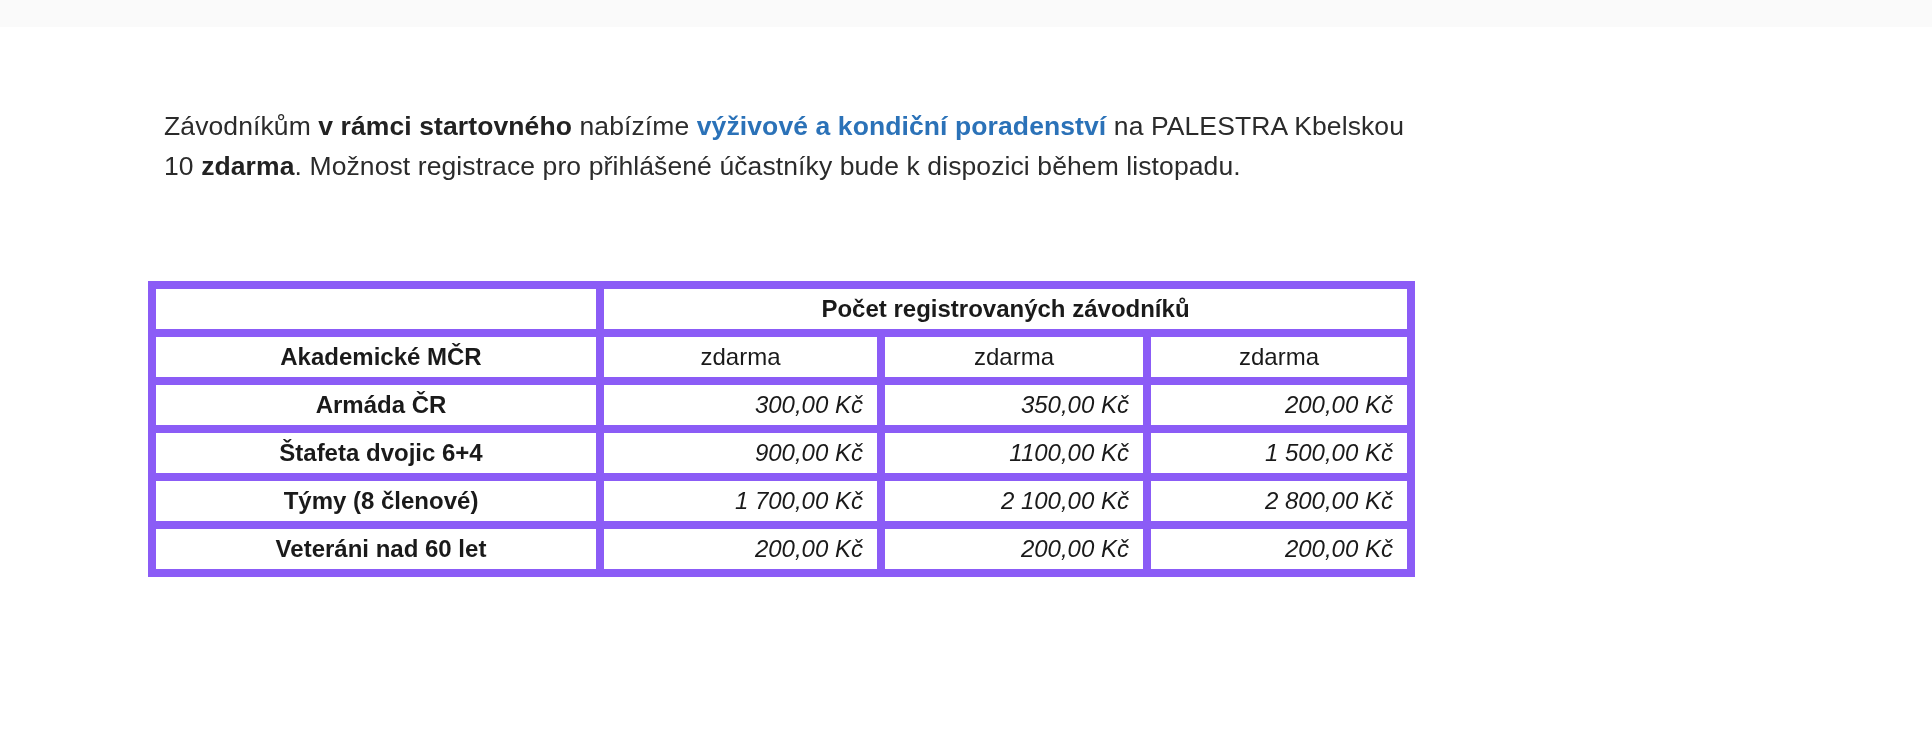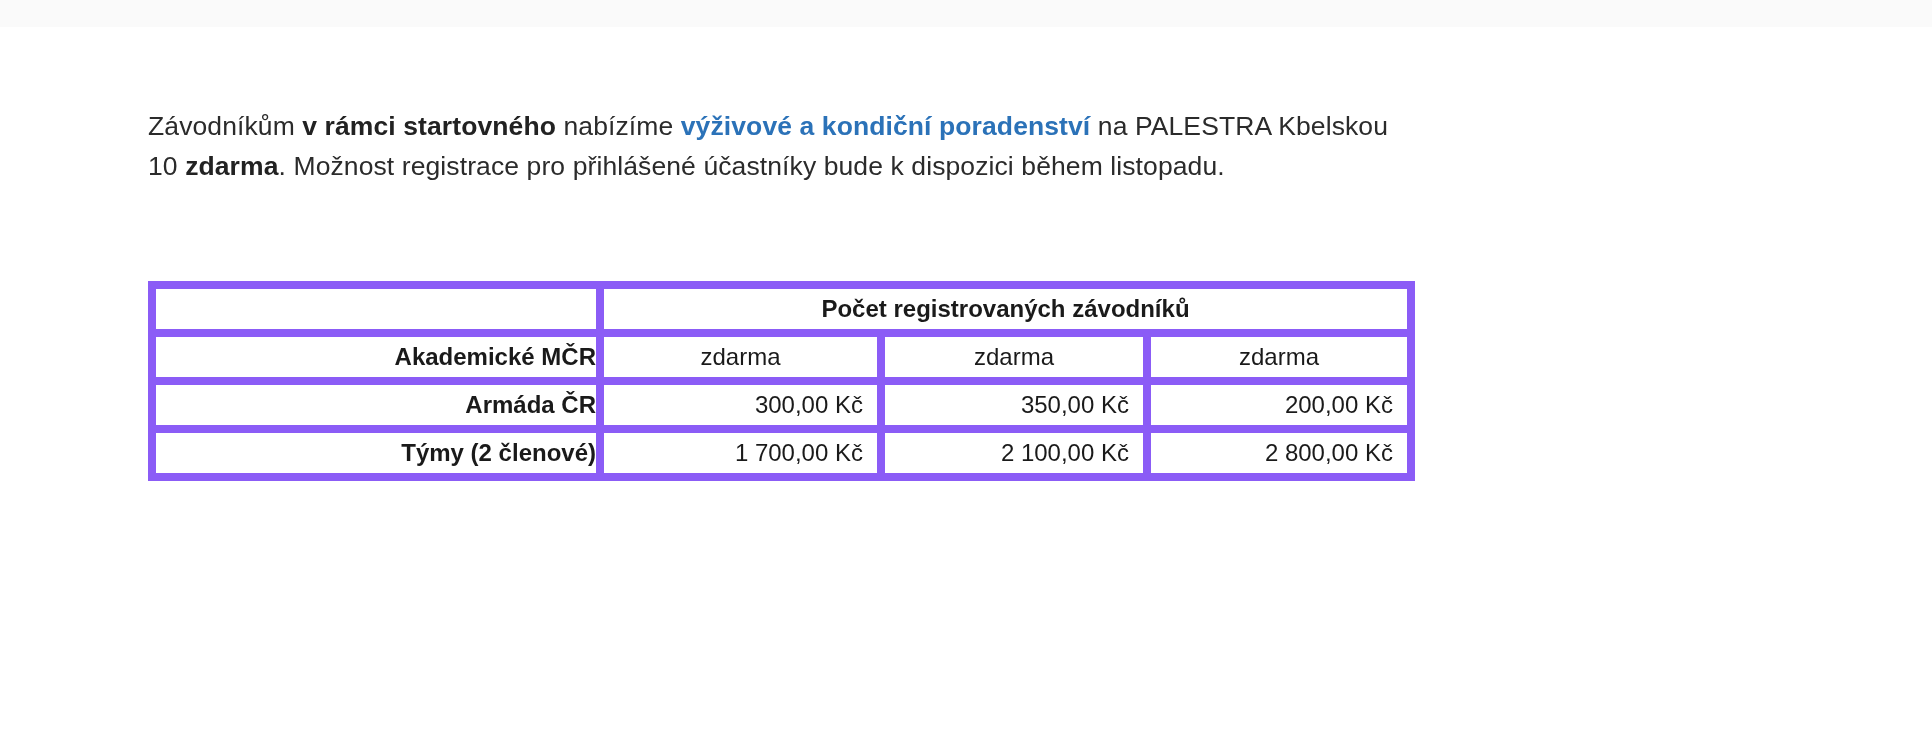--- a/index.html
+++ b/index.html
@@ -20,20 +20,21 @@
   }
   .content {
     padding: 52px 0 0 148px;
   }
   .para {
     width: 1245px;
     font-size: 26.5px;
     line-height: 40px;
     color: #2b2b2b;
     letter-spacing: 0.1px;
+    margin-left: 16px;
   }
   .para + .para {
     margin-top: 31px;
   }
   .seg-bold {
     font-weight: 700;
     color: #222222;
   }
   .seg-link {
     font-weight: 700;
@@ -50,37 +51,38 @@
   .price-table td {
     border: 8px solid #8b5cf6;
     font-size: 24px;
     height: 40px;
     padding: 0;
     white-space: nowrap;
     overflow: hidden;
   }
   .cell-label {
     font-weight: 700;
-    text-align: right;
+    text-align: center;
     padding-left: 10px !important;
   }
   .cell-group-header {
     font-weight: 700;
     text-align: center;
   }
   .cell-range-header {
     font-weight: 700;
     text-align: center;
   }
   .cell-center {
     text-align: center;
   }
   .cell-right {
     text-align: right;
     padding-right: 14px !important;
+    font-style: italic;
   }
 </style>
 </head>
 <body>
 
 <div class="top-strip"></div>
 
 <div class="content">
 
   <p class="para" id="para-0"><span>Závodníkům </span><span class="seg-bold">v rámci startovného</span><span> nabízíme </span><span class="seg-link">výživové a kondiční poradenství</span><span> na PALESTRA Kbelskou 10 </span><span class="seg-bold">zdarma</span><span>. Možnost registrace pro přihlášené účastníky bude k dispozici během listopadu.</span></p>
@@ -104,21 +106,33 @@
           <td class="cell-center">zdarma</td>
           <td class="cell-center">zdarma</td>
         </tr>
         <tr>
           <td class="cell-label">Armáda ČR</td>
           <td class="cell-right">300,00 Kč</td>
           <td class="cell-right">350,00 Kč</td>
           <td class="cell-right">200,00 Kč</td>
         </tr>
         <tr>
-          <td class="cell-label">Týmy (2 členové)</td>
+          <td class="cell-label">Štafeta dvojic 6+4</td>
+          <td class="cell-right">900,00 Kč</td>
+          <td class="cell-right">1100,00 Kč</td>
+          <td class="cell-right">1 500,00 Kč</td>
+        </tr>
+        <tr>
+          <td class="cell-label">Týmy (8 členové)</td>
           <td class="cell-right">1 700,00 Kč</td>
           <td class="cell-right">2 100,00 Kč</td>
           <td class="cell-right">2 800,00 Kč</td>
+        </tr>
+        <tr>
+          <td class="cell-label">Veteráni nad 60 let</td>
+          <td class="cell-right">200,00 Kč</td>
+          <td class="cell-right">200,00 Kč</td>
+          <td class="cell-right">200,00 Kč</td>
         </tr>
       </tbody>
   </table>
 
 </div>
 
 </body></html>

